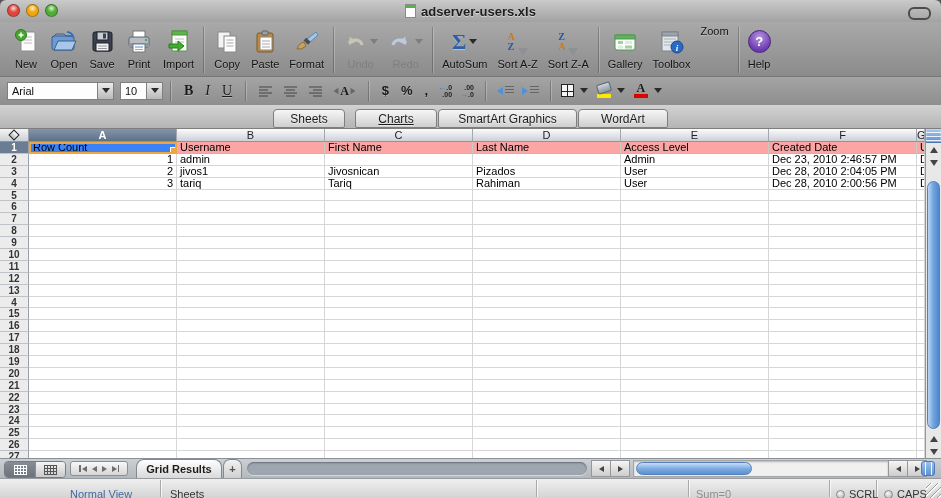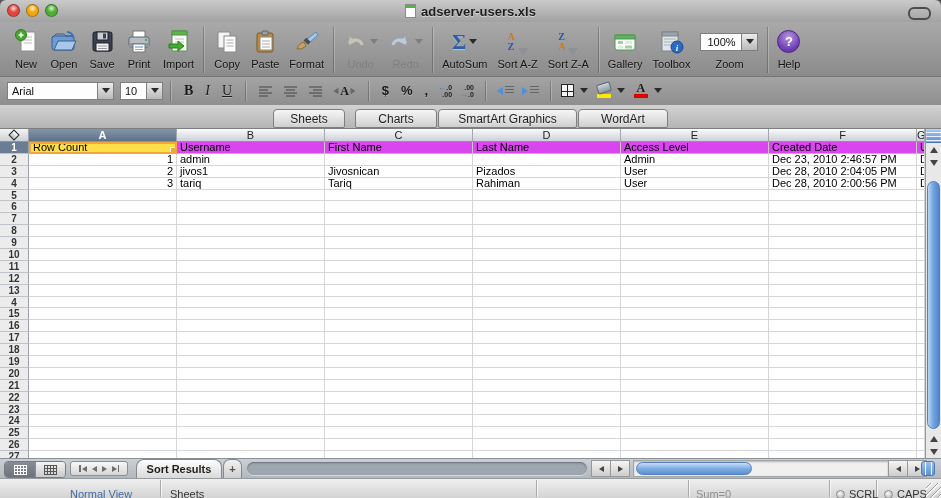--- a/index.html
+++ b/index.html
@@ -74,23 +74,23 @@
   .colh{flex:0 0 148px;width:148px;box-sizing:border-box;text-align:center;font-size:11px;line-height:12px;color:#222;background:linear-gradient(#fbfbfb,#ccd1d8);border-right:1px solid #a2a8ae;border-bottom:1px solid #8e949b;overflow:hidden;}
   .colh.last{flex:1 1 auto;}
   .colh.active{background:linear-gradient(#8495aa,#5e7187);color:#fff;font-weight:bold;}
   .rowhdrs{position:absolute;left:0;top:13px;width:29px;bottom:0;overflow:hidden;}
   .rowh{height:11.9px;box-sizing:border-box;background:#ececec;border-right:1px solid #9aa0a6;border-bottom:1px solid #bfc3c8;font-size:10px;font-weight:bold;color:#333;text-align:center;line-height:11px;}
   .rowh.active{background:#6b7d93;color:#fff;}
   .cells{position:absolute;left:29px;top:13px;right:16px;bottom:0;overflow:hidden;}
   .cellrow{display:flex;height:11.9px;}
   .cell{flex:0 0 148px;width:148px;box-sizing:border-box;border-right:1px solid #d6d6d6;border-bottom:1px solid #d6d6d6;font-size:11px;line-height:11px;padding:0 3px;white-space:nowrap;overflow:hidden;color:#000;display:flex;align-items:center;}
   .cell.last{flex:1 1 auto;}
-  .cell.hdr{background:#d946ef;border-right-color:#c9c8c1;border-bottom-color:#b9b8b1;}
+  .cell.hdr{background:#fca5a5;border-right-color:#c9c8c1;border-bottom-color:#b9b8b1;}
   .cell.num{justify-content:flex-end;}
-  .cell.sel{background:#fde047;border:2px solid #efa63c;position:relative;z-index:2;padding:0 2px;}
+  .cell.sel{background:#3b82f6;border:2px solid #efa63c;position:relative;z-index:2;padding:0 2px;}
   .cell.sel::after{content:"";position:absolute;right:-1px;bottom:-1px;width:4px;height:4px;background:#efa63c;border:1px solid #fff;}
 
   
   .vscroll{position:absolute;right:0;top:0;bottom:0;width:16px;background:#e8e8e8;border-left:1px solid #979797;box-sizing:border-box;}
   .vsplit{height:13px;background:linear-gradient(#a9c9ef,#5e90d0);border-bottom:1px solid #4a74b0;box-shadow:inset 0 0 0 1px rgba(255,255,255,.25);background-image:repeating-linear-gradient(rgba(255,255,255,.85) 0 1px,transparent 1px 4px),linear-gradient(#a9c9ef,#5e90d0);background-position:0 3px,0 0;background-size:100% 9px,100% 100%;background-repeat:no-repeat,no-repeat;}
   .sb-btn{height:13px;display:flex;align-items:center;justify-content:center;}
   .tri-up{width:0;height:0;border-left:4px solid transparent;border-right:4px solid transparent;border-bottom:6px solid #444;}
   .tri-dn{width:0;height:0;border-left:4px solid transparent;border-right:4px solid transparent;border-top:6px solid #444;}
   .vthumb{position:absolute;left:1px;right:1px;top:52px;height:248px;border-radius:7px;background:linear-gradient(90deg,#bcd6f4,#6fa3e0 50%,#4f86cc);border:1px solid #577fb5;box-sizing:border-box;}
   .vbot1{position:absolute;left:0;right:0;bottom:13px;}
@@ -339,28 +339,20 @@
             <line x1="6" y1="13" x2="18" y2="13" stroke="#a9b0b8"></line>
             <line x1="6" y1="16" x2="18" y2="16" stroke="#a9b0b8"></line>
             <circle cx="19" cy="18" r="6" fill="#2a6ac2" stroke="#174a92"></circle>
             <text x="19" y="21.5" font-size="9" font-family="Liberation Serif, serif" font-style="italic" font-weight="bold" fill="#fff" text-anchor="middle">i</text>
           </svg>
       </div>
       <div class="tb-label">Toolbox</div>
     </div>
 
     <div class="tb-item">
-      <div class="tb-icon">
-        <span class="zoom-box">
-          <span class="zoom-val">100%</span>
-          <span class="zoom-dd">
-              <span class="dd" style="margin-left:0"></span>
-            </span>
-        </span>
-      </div>
       <div class="tb-label">Zoom</div>
     </div>
 
     <div class="tb-sep"></div>
 
     <div class="tb-item">
       <div class="tb-icon">
         <span class="help-circle">?</span>
       </div>
       <div class="tb-label">Help</div>
@@ -454,21 +446,21 @@
     <span style="width:6px"></span>
     <span class="color-ic">
       <span class="fontA">A</span>
       <span class="swatch" style="background:#dd0000"></span>
     </span>
     <span class="dd"></span>
   </div>
 
   <div class="galleryrow">
     <div class="gal-tab" style="left:273px;width:72px;">Sheets</div>
-    <div class="gal-tab" style="left:355px;width:82px;">Charts</div>
+    <div class="gal-tab" style="left:355px;width:82px;text-decoration:underline;">Charts</div>
     <div class="gal-tab" style="left:438px;width:139px;">SmartArt Graphics</div>
     <div class="gal-tab" style="left:578px;width:90px;">WordArt</div>
   </div>
 
   <div class="sheet">
     <div class="colheaders" id="colheaders">
       <div class="corner">
           <i></i>
         </div>
     <div class="colh active">A</div>
@@ -786,21 +778,21 @@
           <span class="nbar"></span>
           <span class="ntri-l"></span>
         </span>
       <span class="ntri-l"></span>
       <span class="ntri-r"></span>
       <span class="navpair">
           <span class="ntri-r"></span>
           <span class="nbar"></span>
         </span>
     </div>
-    <div class="sheettab">Sort Results</div>
+    <div class="sheettab">Grid Results</div>
     <div class="addtab">+</div>
     <div class="strip"></div>
     <div class="hbtns" style="left:592px;">
       <div class="hbtn">
           <span class="ntri-l" style="border-right-color:#444"></span>
         </div>
       <div class="hbtn">
           <span class="ntri-r" style="border-left-color:#444"></span>
         </div>
     </div>

